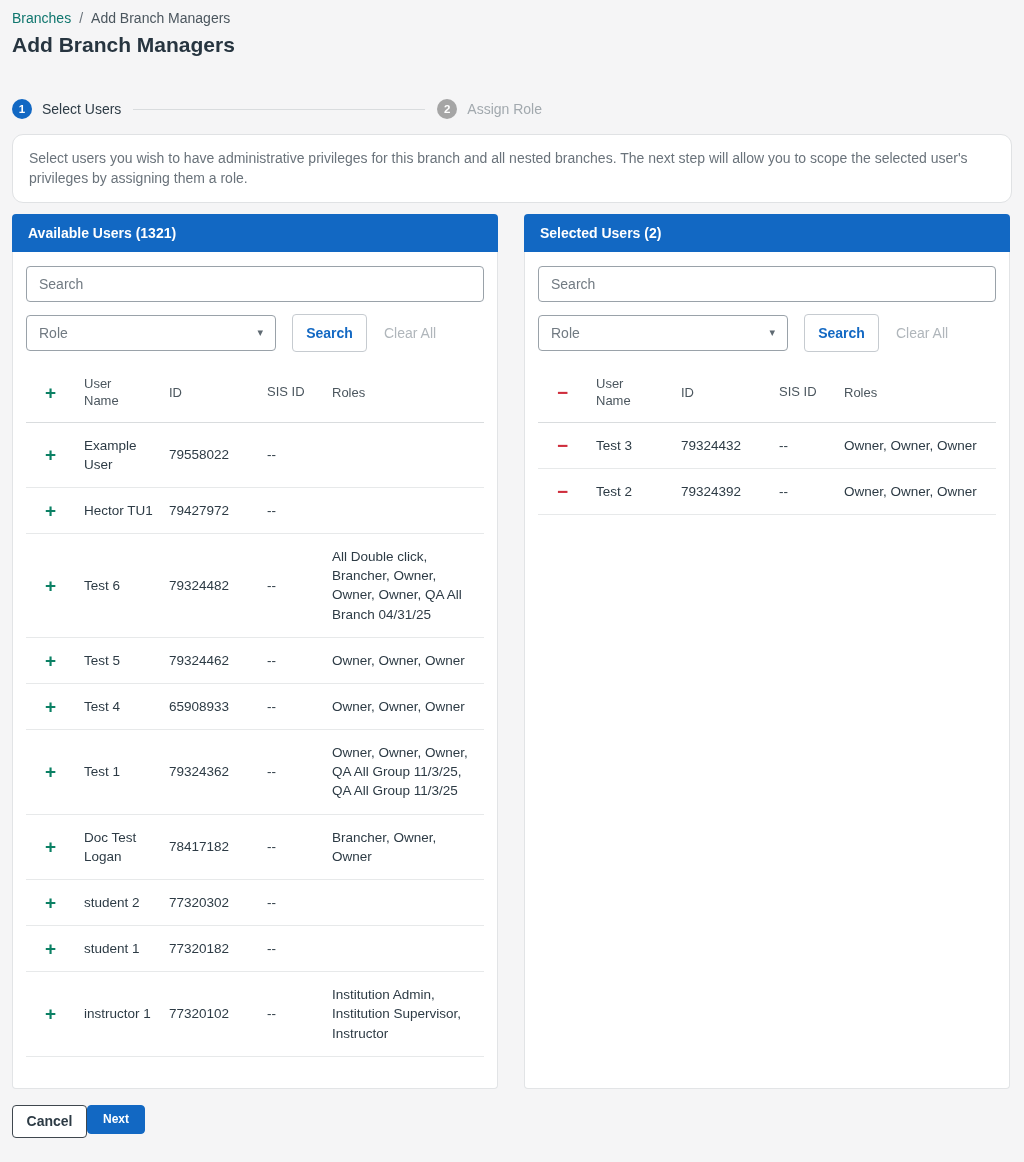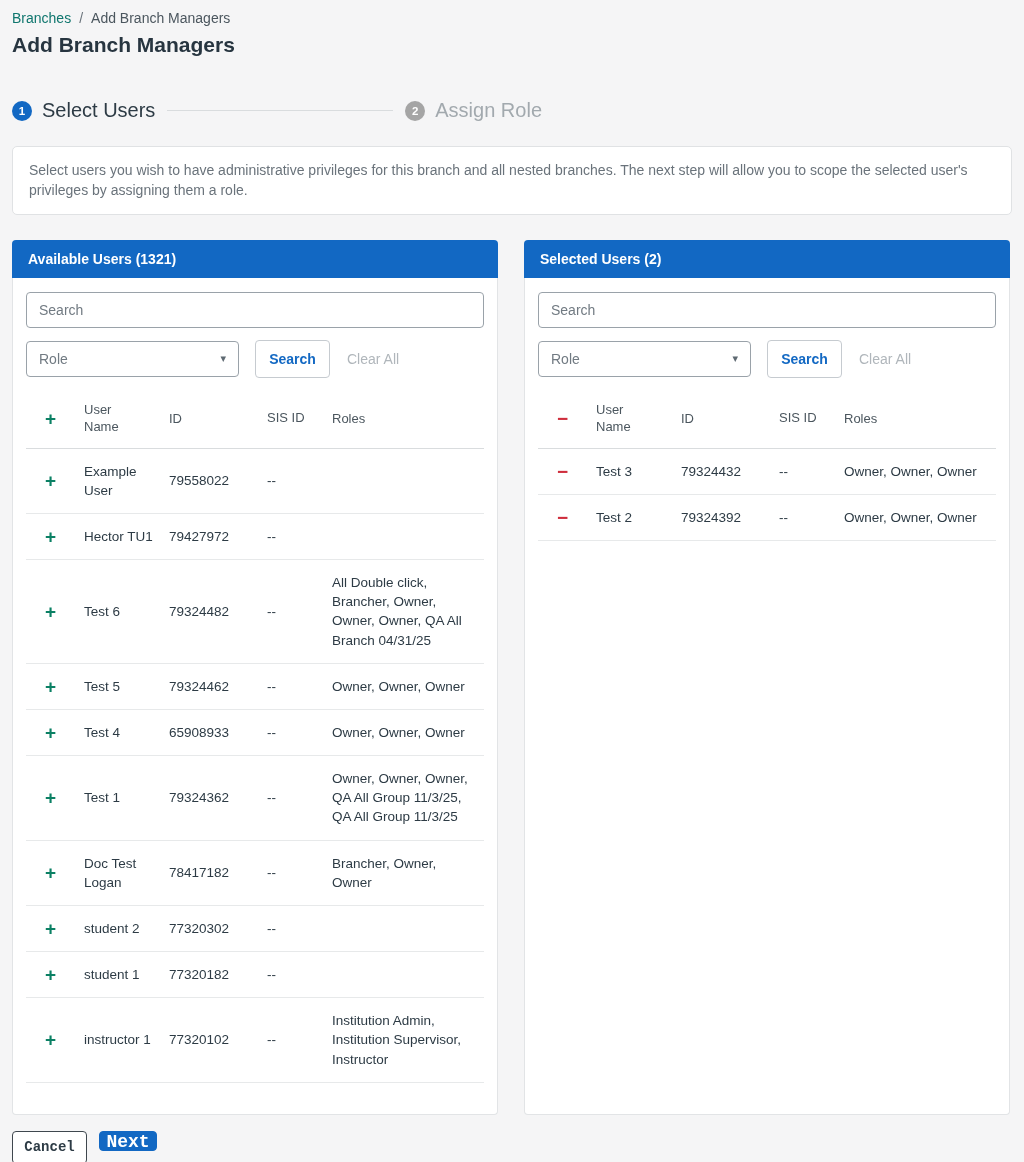--- a/index.html
+++ b/index.html
@@ -22,52 +22,52 @@
 
   
   .stepper { display:flex; align-items:center; margin-top:42px; width:530px; }
   .step { display:flex; align-items:center; gap:10px; flex:none; }
   .step-circle {
     width:20px; height:20px; border-radius:50%; color:#fff; font-size:11.5px; font-weight:bold;
     display:flex; align-items:center; justify-content:center;
   }
   .step.active .step-circle { background:#1268c3; }
   .step.inactive .step-circle { background:#a5a5a5; }
-  .step-label { font-size:20px; }
+  .step-label { font-size:14px; }
   .step.active .step-label { color:#2d3b45; }
   .step.inactive .step-label { color:#a2a9ae; }
   .step-line { flex:1; height:1px; background:#d9dcde; margin:0 12px; }
 
   
   .info-box {
-    margin-top:24px; background:#fff; border:1px solid #e0e2e4; border-radius:5px;
+    margin-top:15px; background:#fff; border:1px solid #e0e2e4; border-radius:11px;
     padding:13px 16px; font-size:14px; line-height:1.45; color:#6a737b;
   }
 
   
-  .panels { display:flex; gap:26px; margin-top:25px; align-items:flex-start; }
+  .panels { display:flex; gap:26px; margin-top:11px; align-items:flex-start; }
   .panel { width:486px; height:875px; display:flex; flex-direction:column; }
   .panel-header {
     background:#1268c3; color:#fff; font-weight:bold; font-size:14px;
     padding:11px 16px; border-radius:4px 4px 0 0; flex:none;
   }
   .panel-body {
     background:#fff; border:1px solid #e2e4e6; border-top:none; border-radius:0 0 4px 4px;
     flex:1; padding:14px 13px; display:flex; flex-direction:column; overflow:hidden;
   }
 
   .search-input {
     width:100%; height:36px; border:1px solid #9aa2a9; border-radius:4px;
     padding:0 12px; font-size:14px; font-family:inherit; color:#2d3b45; background:#fff; outline:none;
   }
   .search-input::placeholder { color:#717a82; }
 
   .filter-row { display:flex; align-items:center; margin-top:12px; }
   .role-select {
-    width:213px; height:36px; border:1px solid #9aa2a9; border-radius:4px; background:#fff;
+    width:250px; height:36px; border:1px solid #9aa2a9; border-radius:4px; background:#fff;
     display:flex; align-items:center; justify-content:space-between; padding:0 12px;
     font-size:14px; color:#717a82; cursor:pointer;
   }
   .role-caret { color:#5f6a72; font-size:11px; }
   .btn-search {
     margin-left:16px; width:75px; height:38px; background:#fff; border:1px solid #c6cbd0;
     border-radius:4px; color:#1268c3; font-weight:bold; font-size:14px; font-family:inherit; cursor:pointer;
   }
   .btn-clear { margin-left:17px; background:none; border:none; color:#b0b6bb; font-size:14px; font-family:inherit; cursor:default; }
 
@@ -80,28 +80,28 @@
   .thead .hdr-wrap { max-width:48px; line-height:1.35; }
   .trow { padding:13px 0; border-bottom:1px solid #e7e9ea; font-size:13.5px; color:#2d3b45; }
   .cell-icon { padding-left:19px; }
   .icon-btn { background:none; border:none; cursor:pointer; font-family:inherit; line-height:1; padding:0; }
   .plus-icon { color:#0b8064; font-size:19px; font-weight:600; }
   .minus-icon { color:#cf2d3c; font-size:19px; font-weight:700; }
   .cell-name, .cell-roles { line-height:1.42; padding-right:10px; }
   .cell-roles { padding-right:6px; }
 
   
-  .footer-actions { display:flex; gap:12px; margin-top:16px;font-family:Liberation Mono, monospace; }
+  .footer-actions { display:flex; margin-top:16px; }
   .btn-cancel {
     width:75px; height:33px; background:#fff; border:1px solid #3f474e; border-radius:4px;
     font-weight:bold; font-size:14px; font-family:inherit; color:#2d3b45; cursor:pointer;
   }
   .btn-next {
-    width:58px; height:20px; background:#1268c3; border:1px solid #1268c3; border-radius:4px;
-    font-weight:bold; font-size:18px; font-family:inherit; color:#fff; cursor:pointer;
+    width:58px; height:29px; background:#1268c3; border:1px solid #1268c3; border-radius:4px;
+    font-weight:bold; font-size:12px; font-family:inherit; color:#fff; cursor:pointer;
   }
 </style>
 </head>
 <body>
 
 <div class="page">
 
   <div class="breadcrumb">
     <a class="crumb-link">Branches</a>
     <span class="crumb-sep">/</span>

